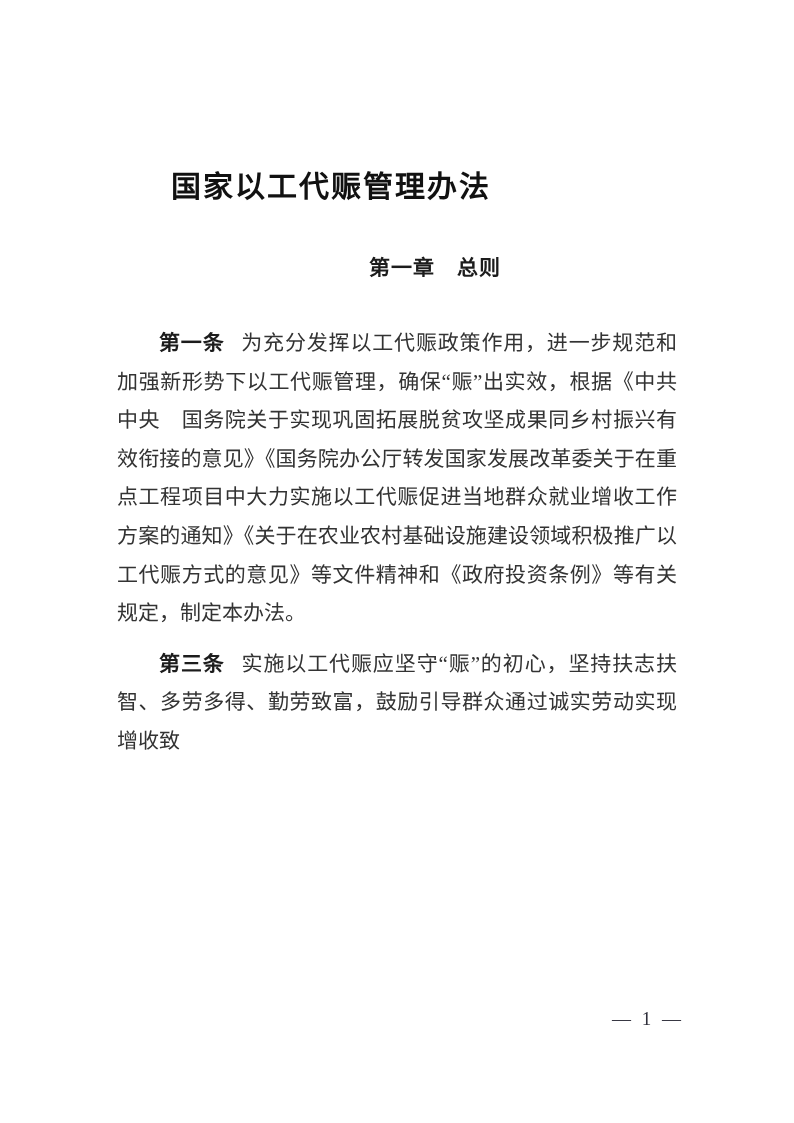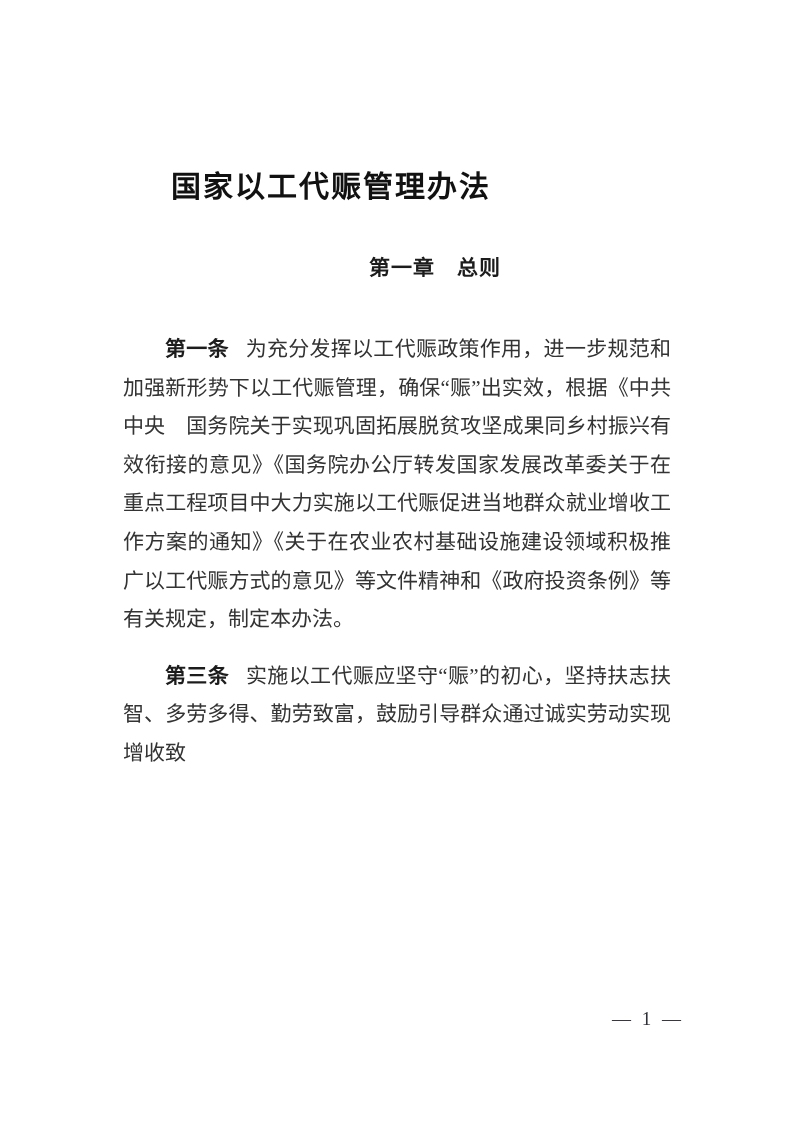--- a/index.html
+++ b/index.html
@@ -49,21 +49,21 @@
     left: 105px;
     width: 584px;
     font-size: 21px;
     line-height: 38.6px;
     color: #333333;
     text-align: justify;
     text-justify: inter-ideograph;
     font-family: "Liberation Serif", "DejaVu Serif", serif;
   }
   .body-text p {
-    margin: 18px;
+    margin: 12px;
     padding: 0;
     text-indent: 2em;
   }
   .article-label {
     font-weight: 700;
     font-family: "Liberation Sans", "DejaVu Sans", sans-serif;
     color: #1c1c1c;
     margin-right: 0.8em;
   }
   .page-number {

